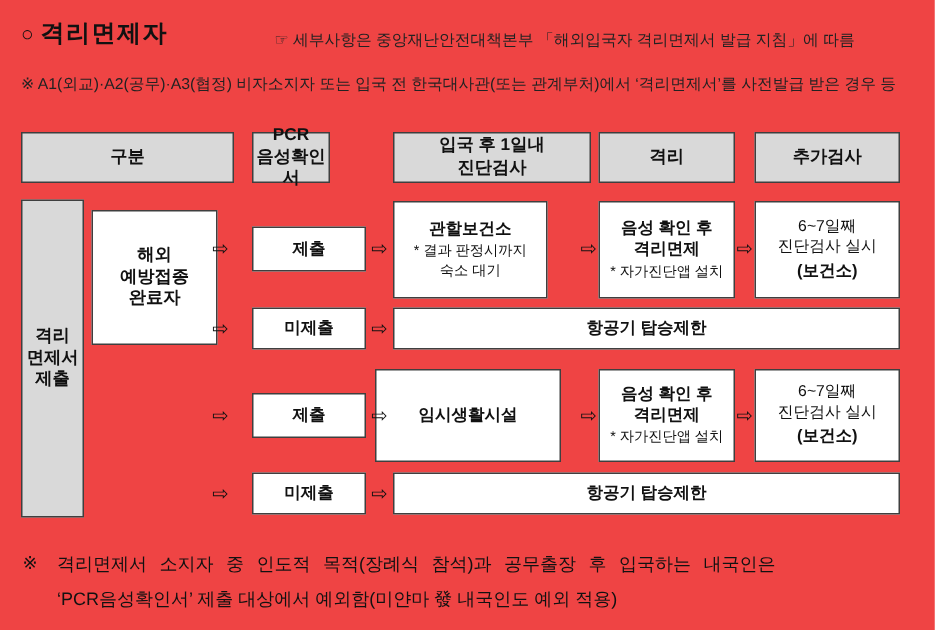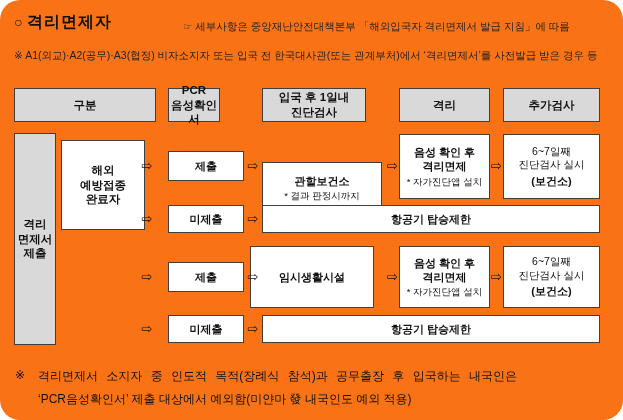--- a/index.html
+++ b/index.html
@@ -3,24 +3,23 @@
 <meta charset="utf-8">
 <style>
   html,body { margin:0; padding:0; }
   body {
     font-family: "Liberation Sans", "DejaVu Sans", sans-serif;
     background:#ffffff;
   }
   .page {
     position:relative;
     width:623px; height:420px;
-    background:#f97316;
+    background:#ef4444;
     overflow:hidden;
     color:#111;
-    border-radius:20px;
   }
   .title-bullet { font-size:14px; font-weight:bold; }
   .title-text   { font-size:16px; font-weight:bold; letter-spacing:1px; }
   .title-note   { position:absolute; left:183px; top:20px; font-size:10.5px; color:#222;text-align:right; }
   .subtitle     { position:absolute; left:14px; top:49px; font-size:10.5px; color:#222; }
 
   .box {
     position:absolute;
     border:1px solid #3f3f3f;
     background:#ffffff;
@@ -58,35 +57,35 @@
     <span class="title-bullet">○</span>
     <span class="title-text">격리면제자</span>
   </div>
   <div class="title-note">☞ 세부사항은 중앙재난안전대책본부 「해외입국자 격리면제서 발급 지침」에 따름</div>
 
   <div class="subtitle">※ A1(외교)·A2(공무)·A3(협정) 비자소지자 또는 입국 전 한국대사관(또는 관계부처)에서 ‘격리면제서’를 사전발급 받은 경우 등</div>
 
   <div class="box gray hdr" style="left:14px; top:88px; width:142px; height:34px;">구분</div>
   <div class="box gray hdr" style="left:168px; top:88px; width:52px; height:34px;">PCR
 음성확인서</div>
-  <div class="box gray hdr" style="left:262px; top:88px; width:104px; height:34px;">입국 후 1일내
+  <div class="box gray hdr" style="left:262px; top:88px; width:132px; height:34px;">입국 후 1일내
 진단검사</div>
   <div class="box gray hdr" style="left:399px; top:88px; width:91px; height:34px;">격리</div>
   <div class="box gray hdr" style="left:503px; top:88px; width:97px; height:34px;">추가검사</div>
 
   <div class="box gray hdr" style="left:14px; top:133px; width:42px; height:212px;">격리
 면제서
 제출</div>
 
   <div class="box hdr" style="left:61px; top:140px; width:84px; height:90px;">해외
 예방접종
 완료자</div>
 
   <div class="box main" style="left:168px; top:151px; width:76px; height:30px;">제출</div>
-  <div class="box" style="left:262px; top:134px; width:120px; height:65px;margin-top:28px;">
+  <div class="box" style="left:262px; top:134px; width:103px; height:65px;">
     <span class="main">관할보건소</span>
     <span class="sub">* 결과 판정시까지
 숙소 대기</span>
   </div>
   <div class="box" style="left:399px; top:134px; width:91px; height:65px;">
     <span class="main">음성 확인 후
 격리면제</span>
     <span class="sub">* 자가진단앱 설치</span>
   </div>
   <div class="box" style="left:503px; top:134px; width:97px; height:65px;">

